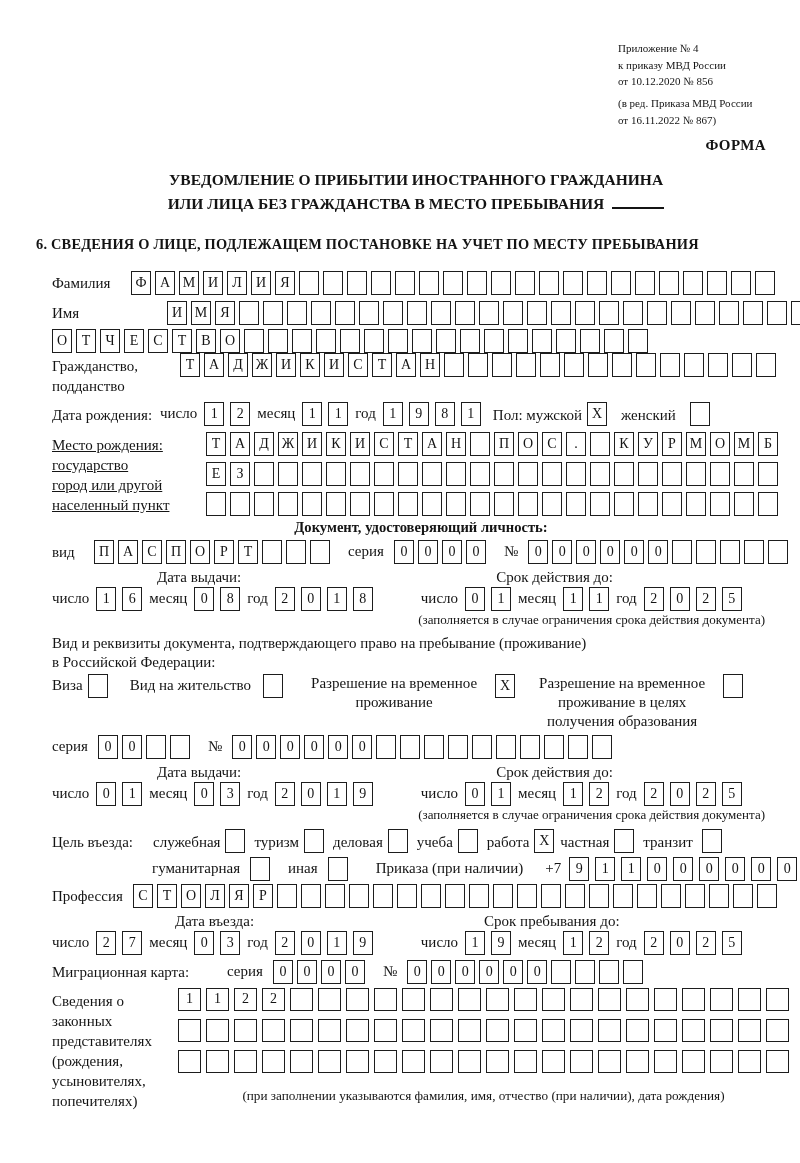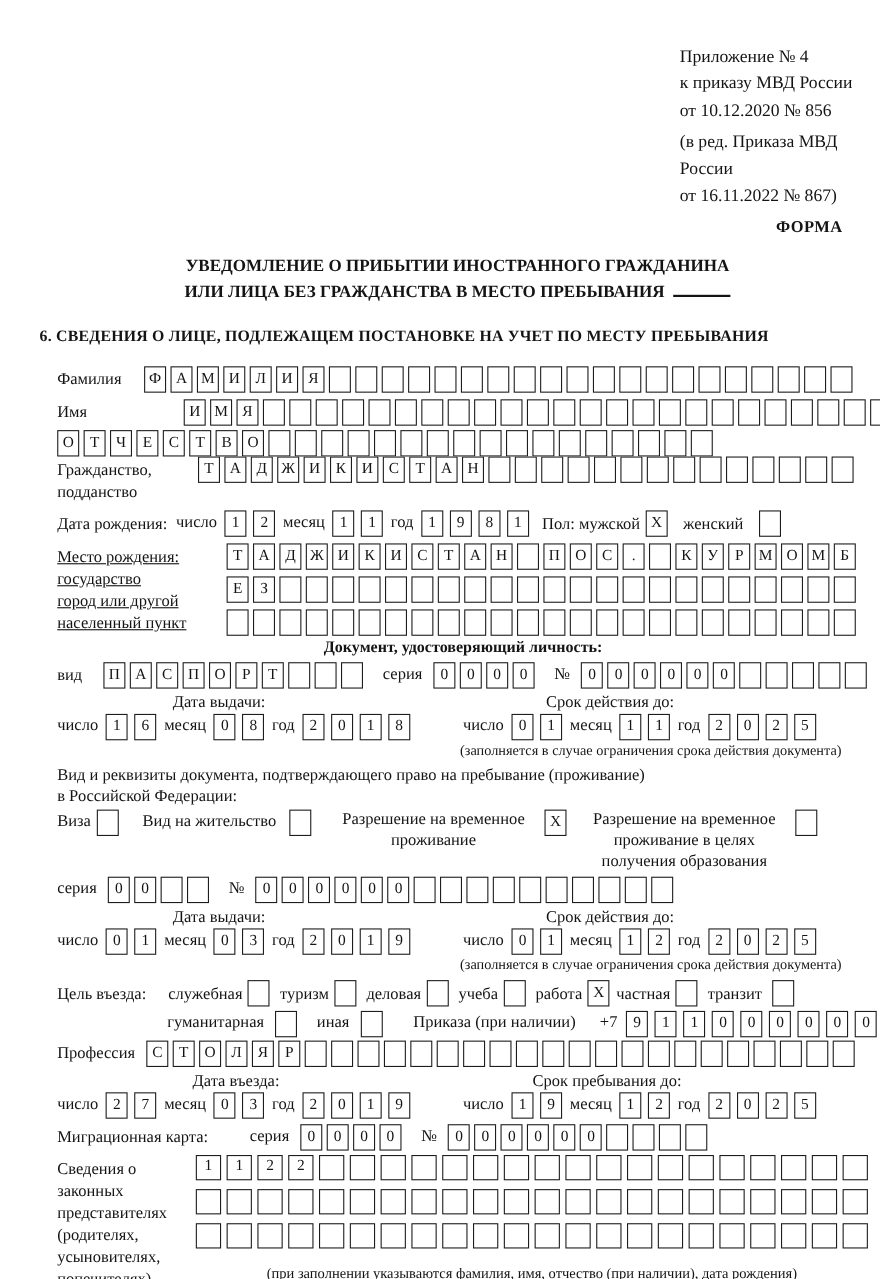--- a/index.html
+++ b/index.html
@@ -3,21 +3,21 @@
 <meta charset="utf-8">
 <style>
   html,body { margin:0; padding:0; background:#e9e9e9; }
   .page {
     width:800px; height:1163px; margin:0 auto; background:#ffffff;
     box-sizing:border-box; padding:40px 10px 0 52px; overflow:hidden;
     font-family:"Liberation Serif","DejaVu Serif",serif; color:#141414; font-size:15px;
     position:relative;
   }
   
-  .appendix { margin-left:566px; font-size:16px; line-height:1.52; }
+  .appendix { margin-left:566px; font-size:11px; line-height:1.52; }
   .appendix .gap { margin-top:5px; }
   .forma { font-weight:bold; text-align:right; margin:8px 24px 0 0; font-size:15px; letter-spacing:.4px; }
   .title { text-align:center; font-weight:bold; font-size:15.5px; line-height:1.55; margin:14px 0 0 -10px; }
   .title .blank { display:inline-block; width:52px; border-bottom:2px solid #141414; height:13px; margin-left:8px; }
   .sec { font-weight:bold; font-size:14.4px; margin:20px 0 0 -16px; letter-spacing:.2px; }
 
   
   .frow { display:flex; align-items:flex-start; }
   .lbl { flex:none; line-height:19px; padding-top:3px; }
   .lbl div { line-height:20px; }
@@ -690,21 +690,21 @@
         <span class="box"></span>
         <span class="box"></span>
       </span>
   </div>
 
   <div class="frow" id="row-representatives">
     <div class="lbl w126">
       <div>Сведения о</div>
       <div>законных</div>
       <div>представителях</div>
-      <div>(родителях,</div>
+      <div>(рождения,</div>
       <div>усыновителях,</div>
       <div>попечителях)</div>
     </div>
     <div class="stack" style="gap:8px;">
       <span class="boxes bigcells">
           <span class="box">1</span>
           <span class="box">1</span>
           <span class="box">2</span>
           <span class="box">2</span>
           <span class="box"></span>

